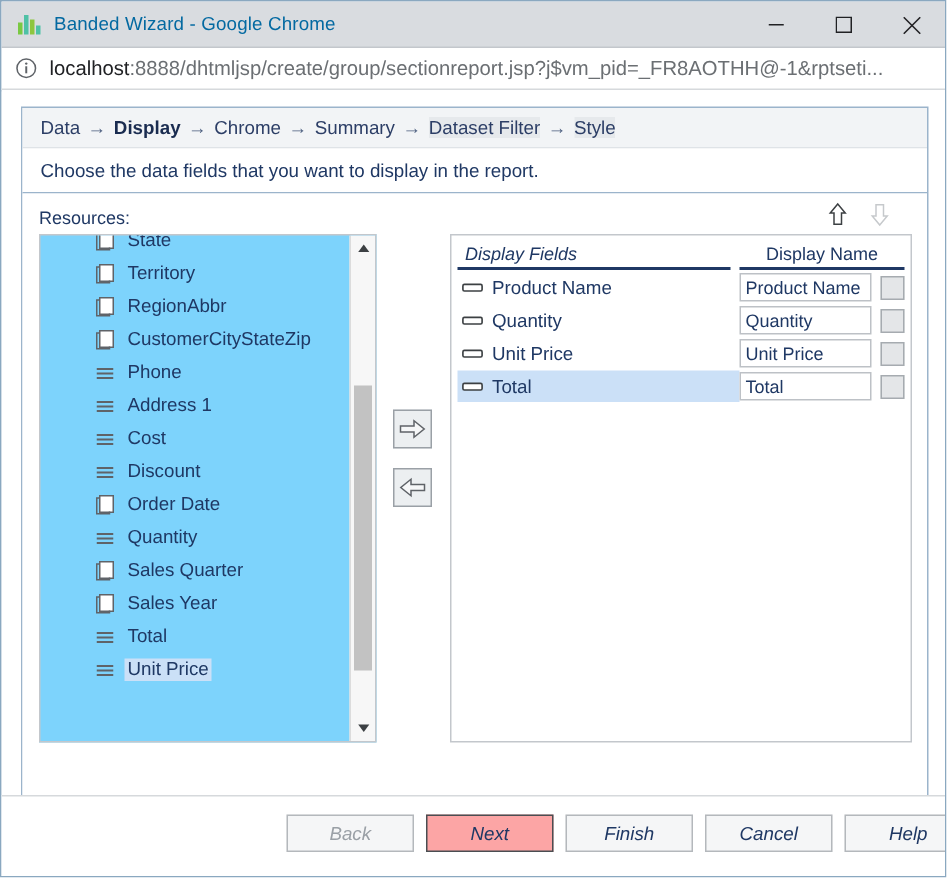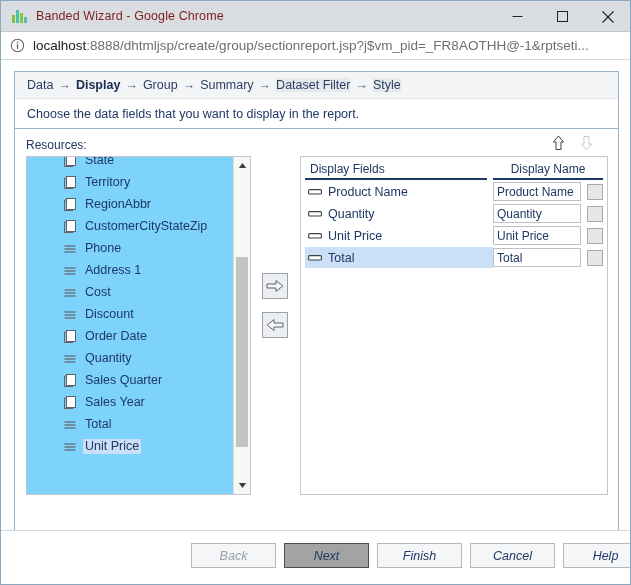--- a/index.html
+++ b/index.html
@@ -43,21 +43,21 @@
     border-radius: 0;
     display: block;
   }
   #favicon i.b1 { left: 1px;  height: 8px;  background: #7ac943; }
   #favicon i.b2 { left: 5px;  height: 13px; background: #4fc1a6; }
   #favicon i.b3 { left: 9px;  height: 10px; background: #8dc63f; }
   #favicon i.b4 { left: 13px; height: 6px;  background: #4fc1a6; }
 
   #window-title {
     font-size: 12.5px;
-    color: #7f1d1d;
+    color: #0369a1;
     white-space: nowrap;
     letter-spacing: 0.1px;
   }
   #window-controls {
     position: absolute;
     right: 0; top: 0;
     height: 31px;
     display: flex;
     align-items: stretch;
   }
@@ -248,21 +248,21 @@
     margin: 3px 4px 0 4px;
   }
   .hdr-cell {
     font-size: 12px;
     color: #1f3864;
     border-bottom: 2px solid #1f3864;
     display: flex;
     align-items: center;
     height: 20px;
   }
-  #hdr-fields { flex: 1; padding-left: 5px; }
+  #hdr-fields { flex: 1; padding-left: 5px; font-style: italic; }
   #hdr-name   { width: 110px; justify-content: center; margin-left: 6px; }
 
   .field-row {
     display: flex;
     align-items: center;
     height: 21px;
     margin: 1px 4px 0 4px;
   }
   .field-left {
     flex: 1;
@@ -311,21 +311,21 @@
     width: 85px; height: 25px;
     background: #f5f6f7;
     border: 1px solid #b4b8bc;
     font-family: "Liberation Sans", sans-serif;
     font-size: 12.5px;
     color: #1f3864;
     display: flex; align-items: center; justify-content: center;
     cursor: default;
   }
   .dlg-btn.disabled { color: #9aa0a6; }
-  .dlg-btn.focused  { border: 1px solid #4a4e52; background: #a3a3a3; }
+  .dlg-btn.focused  { border: 1px solid #4a4e52; background: #fca5a5; }
 </style>
 </head>
 <body>
 
 <div id="window">
 
   <div id="titlebar">
     <span id="favicon">
       <i class="b1"></i>
         <i class="b2"></i>
@@ -365,21 +365,21 @@
 
   <div id="page">
 
     <div id="dialog">
 
       <div id="steps">
           <span class="step">Data</span>
           <span class="arrow-sep">→</span>
           <span class="step current">Display</span>
           <span class="arrow-sep">→</span>
-          <span class="step">Group</span>
+          <span class="step">Chrome</span>
           <span class="arrow-sep">→</span>
           <span class="step">Summary</span>
           <span class="arrow-sep">→</span>
           <span class="step inactive">Dataset Filter</span>
           <span class="arrow-sep">→</span>
           <span class="step inactive">Style</span>
         </div>
 
       <div id="instruction">Choose the data fields that you want to display in the report.</div>
 

